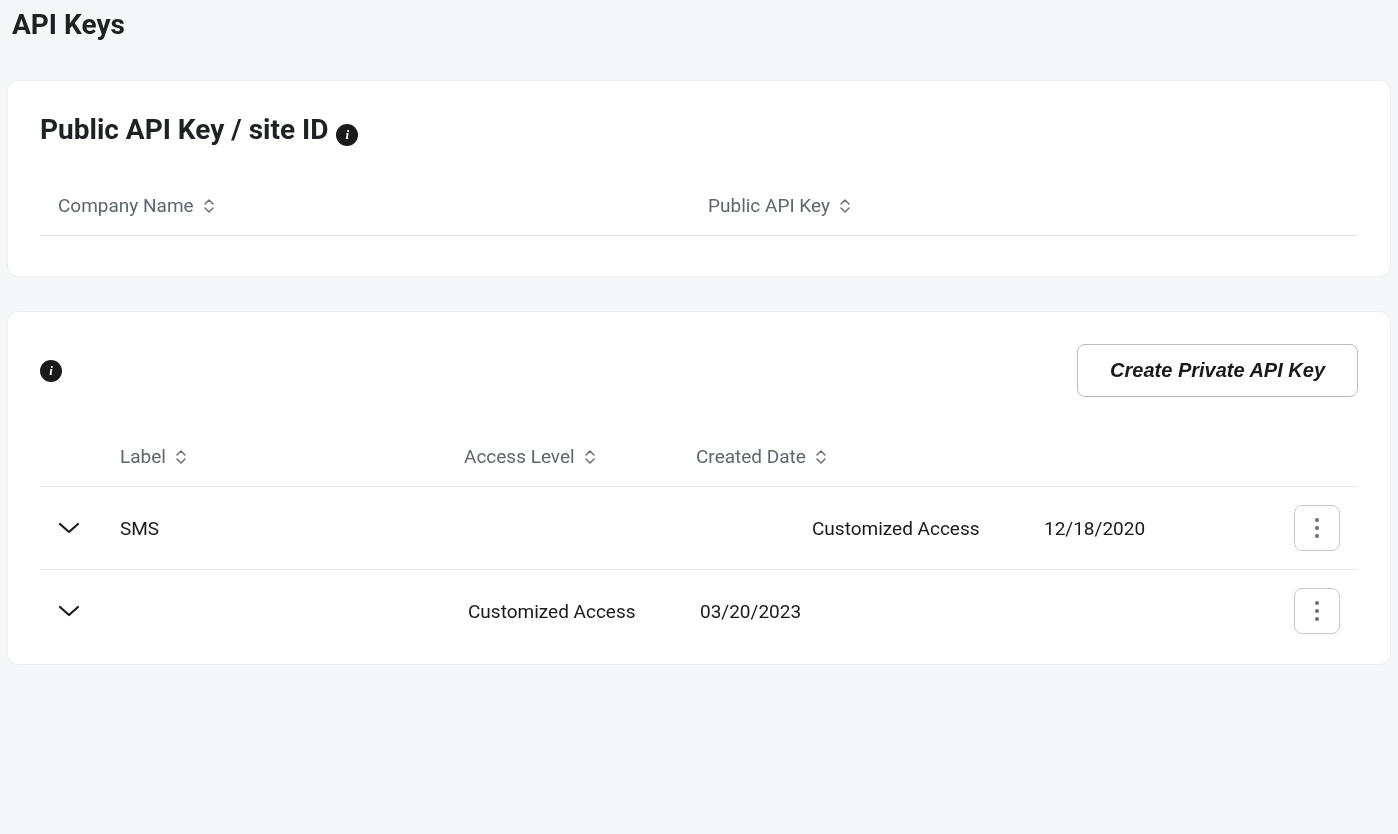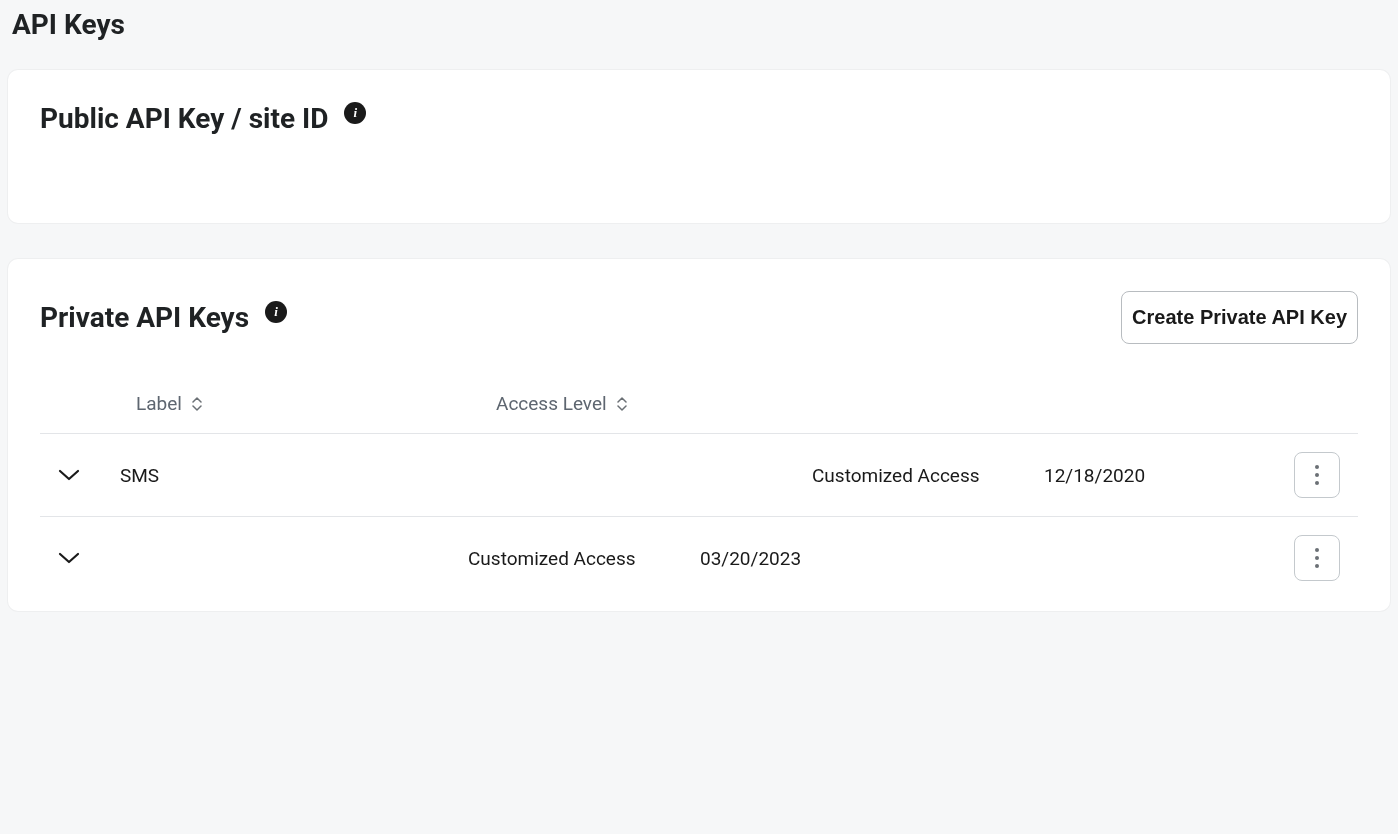--- a/index.html
+++ b/index.html
@@ -10,40 +10,40 @@
     body {
       font-family: -apple-system, BlinkMacSystemFont, "Segoe UI", Roboto, Helvetica, Arial, sans-serif;
       background: #f6f7f8;
       padding: 8px;
       color: #1a1a1a;
     }
     .page-title {
       font-size: 28px;
       font-weight: 700;
       color: #1f2224;
-      margin-bottom: 29px;
+      margin-bottom: 40px;
       margin-left: 4px;
     }
     .card {
       background: #ffffff;
       border-radius: 10px;
       padding: 32px 32px 40px 32px;
       margin-bottom: 36px;
       box-shadow: 0 0 0 1px rgba(0,0,0,0.03);
     }
     .card-header {
       display: flex;
       align-items: center;
       justify-content: space-between;
       margin-bottom: 48px;
     }
     .card-title-wrap {
       display: flex;
-      align-items: flex-start;
-      gap: 16px;
+      align-items: flex-end;
+      gap: 8px;
     }
     .card-title {
       font-size: 28px;
       font-weight: 700;
       color: #1f2224;
     }
     .info-icon {
       width: 22px;
       height: 22px;
       border-radius: 50%;
@@ -55,25 +55,26 @@
       font-size: 13px;
       font-weight: 700;
       font-family: Georgia, serif;
       font-style: italic;
       cursor: pointer;
     }
     .create-btn {
       background: #ffffff;
       border: 1.5px solid #b8bcc0;
       border-radius: 8px;
-      padding: 14px 10px;
+      padding: 14px 32px;
       font-size: 20px;
       font-weight: 600;
       color: #1a1a1a;
       cursor: pointer;
+      font-style: italic;
     }
     .table {
       width: 100%;
     }
     .thead {
       display: flex;
       padding: 0 18px 18px 18px;
       border-bottom: 1px solid #e3e5e8;
     }
     .th {
@@ -144,21 +145,20 @@
     .kebab-dots span {
       width: 4px;
       height: 4px;
       border-radius: 50%;
       background: #6b7075;
     }
     .private-thead {
       display: flex;
       padding: 0 18px 18px 18px;
       border-bottom: 1px solid #e3e5e8;
-      gap: 16px;
     }
     .private-tr {
       display: flex;
       align-items: center;
       padding: 18px 18px;
       border-bottom: 1px solid #e3e5e8;
     }
     .private-tr:last-child {
       border-bottom: none;
     }
@@ -170,27 +170,50 @@
 
 <div class="card">
   <div class="card-header">
     <div class="card-title-wrap">
       <h2 class="card-title">Public API Key / site ID</h2>
       <div class="info-icon">i</div>
     </div>
   </div>
 
   <div class="table">
+    <div class="thead">
+      <div class="th col-company">
+        <span>Company Name</span>
+        <span class="sort-icon">
+          <svg width="10" height="6" viewBox="0 0 10 6">
+              <path d="M1 5 L5 1 L9 5" fill="none" stroke="#6b7075" stroke-width="1.5" stroke-linecap="round" stroke-linejoin="round"></path>
+            </svg>
+          <svg width="10" height="6" viewBox="0 0 10 6">
+              <path d="M1 1 L5 5 L9 1" fill="none" stroke="#6b7075" stroke-width="1.5" stroke-linecap="round" stroke-linejoin="round"></path>
+            </svg>
+        </span>
+      </div>
+      <div class="th col-apikey">
+        <span>Public API Key</span>
+        <span class="sort-icon">
+          <svg width="10" height="6" viewBox="0 0 10 6">
+              <path d="M1 5 L5 1 L9 5" fill="none" stroke="#6b7075" stroke-width="1.5" stroke-linecap="round" stroke-linejoin="round"></path>
+            </svg>
+          <svg width="10" height="6" viewBox="0 0 10 6">
+              <path d="M1 1 L5 5 L9 1" fill="none" stroke="#6b7075" stroke-width="1.5" stroke-linecap="round" stroke-linejoin="round"></path>
+            </svg>
+        </span>
+      </div>
+    </div>
   </div>
 </div>
 
 <div class="card" style="padding-bottom:12px;">
   <div class="card-header">
     <div class="card-title-wrap">
-      <h2 class="card-title">Private API Keys</h2>
       <div class="info-icon">i</div>
     </div>
     <button class="create-btn">Create Private API Key</button>
   </div>
 
   <div class="table">
     <div class="private-thead">
       <div class="th col-expand"></div>
       <div class="th col-label">
         <span>Label</span>
@@ -198,20 +221,31 @@
           <svg width="10" height="6" viewBox="0 0 10 6">
               <path d="M1 5 L5 1 L9 5" fill="none" stroke="#6b7075" stroke-width="1.5" stroke-linecap="round" stroke-linejoin="round"></path>
             </svg>
           <svg width="10" height="6" viewBox="0 0 10 6">
               <path d="M1 1 L5 5 L9 1" fill="none" stroke="#6b7075" stroke-width="1.5" stroke-linecap="round" stroke-linejoin="round"></path>
             </svg>
         </span>
       </div>
       <div class="th col-access">
         <span>Access Level</span>
+        <span class="sort-icon">
+          <svg width="10" height="6" viewBox="0 0 10 6">
+              <path d="M1 5 L5 1 L9 5" fill="none" stroke="#6b7075" stroke-width="1.5" stroke-linecap="round" stroke-linejoin="round"></path>
+            </svg>
+          <svg width="10" height="6" viewBox="0 0 10 6">
+              <path d="M1 1 L5 5 L9 1" fill="none" stroke="#6b7075" stroke-width="1.5" stroke-linecap="round" stroke-linejoin="round"></path>
+            </svg>
+        </span>
+      </div>
+      <div class="th col-date">
+        <span>Created Date</span>
         <span class="sort-icon">
           <svg width="10" height="6" viewBox="0 0 10 6">
               <path d="M1 5 L5 1 L9 5" fill="none" stroke="#6b7075" stroke-width="1.5" stroke-linecap="round" stroke-linejoin="round"></path>
             </svg>
           <svg width="10" height="6" viewBox="0 0 10 6">
               <path d="M1 1 L5 5 L9 1" fill="none" stroke="#6b7075" stroke-width="1.5" stroke-linecap="round" stroke-linejoin="round"></path>
             </svg>
         </span>
       </div>
       <div class="th col-actions"></div>

